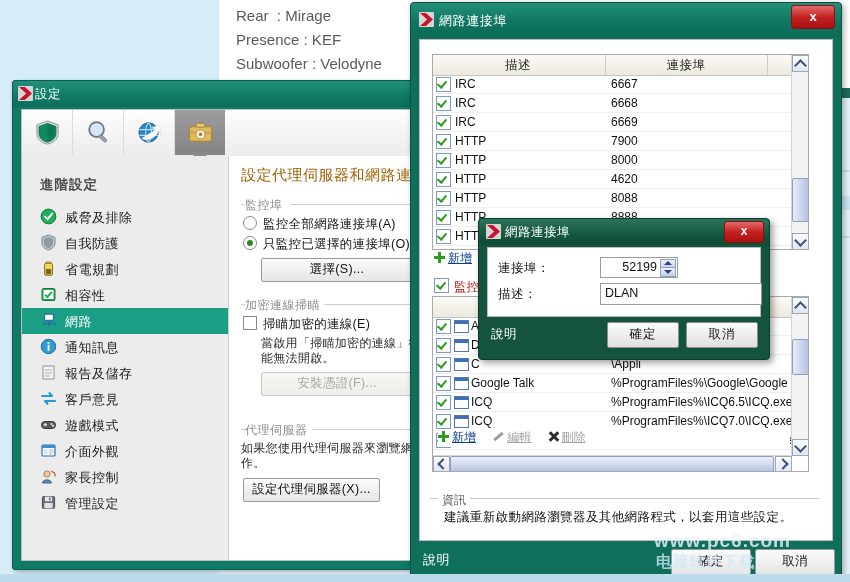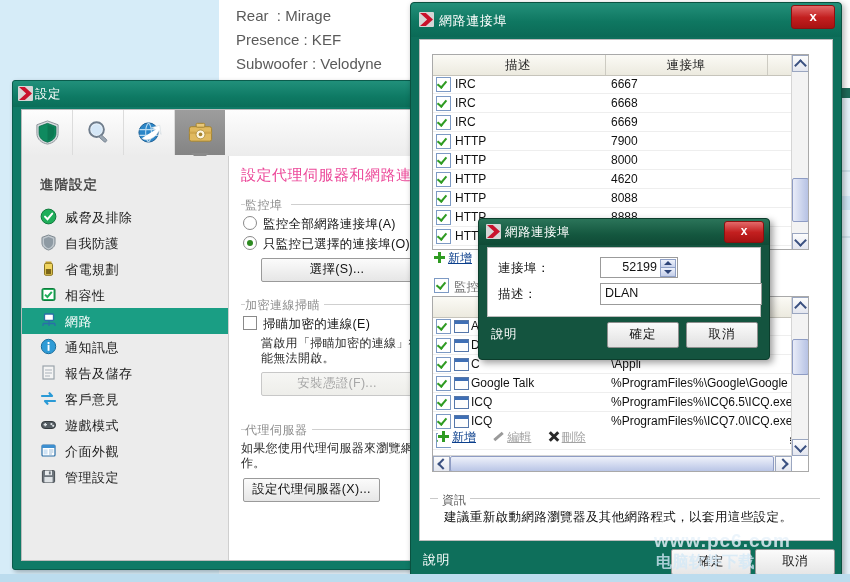--- a/index.html
+++ b/index.html
@@ -45,21 +45,21 @@
   #content-split{position:absolute;left:0;top:46px;width:394px;height:404px;}
   #sidebar{position:absolute;left:0;top:0;width:206px;height:404px;background:#ececec;border-right:1px solid #cfcfcf;}
   #sidebar-head{position:absolute;left:18px;top:20px;color:#4b4b4b;font-size:13.5px;font-weight:bold;letter-spacing:1px;}
   #sidebar-list{position:absolute;left:0;top:48px;width:206px;}
   .side-item{position:relative;height:26px;line-height:26px;padding-left:18px;color:#1b1b1b;font-size:13px;cursor:default;white-space:nowrap;}
   .side-item.sel{background:#1a9e84;color:#ffffff;}
   .side-ico{display:inline-block;width:17px;height:17px;margin-right:8px;vertical-align:-4px;position:relative;}
   .side-label{vertical-align:middle;letter-spacing:.5px;}
 
   #settings-main{position:absolute;left:207px;top:0;width:187px;height:404px;background:#ffffff;overflow:hidden;}
-  #main-title{position:absolute;left:12px;top:10px;color:#ec4899;font-size:15px;white-space:nowrap;letter-spacing:.5px;}
+  #main-title{position:absolute;left:12px;top:10px;color:#a16207;font-size:15px;white-space:nowrap;letter-spacing:.5px;}
   .grp-cap{position:absolute;color:#8c8c8c;font-size:12px;background:#ffffff;padding-right:4px;z-index:2;white-space:nowrap;letter-spacing:.5px;}
   .grp-line{position:absolute;height:1px;background:#cfcfcf;}
   .radio-row,.check-row{position:absolute;white-space:nowrap;font-size:12.5px;color:#141414;letter-spacing:.3px;}
   .radio{display:inline-block;width:12px;height:12px;border:1px solid #8a8a8a;border-radius:50%;background:#fff;vertical-align:-2px;margin-right:6px;position:relative;}
   .radio.on::after{content:"";position:absolute;left:3px;top:3px;width:6px;height:6px;border-radius:50%;background:#2c8a20;}
   .cbx{display:inline-block;width:12px;height:12px;border:1px solid #8a8a8a;background:#fff;vertical-align:-2px;margin-right:6px;}
   .btn{position:absolute;background:linear-gradient(180deg,#fbfbfb 0%,#e6e6e6 100%);border:1px solid #9a9a9a;border-radius:2px;font-size:12.5px;color:#111;text-align:center;cursor:default;letter-spacing:.3px;}
   .btn.disabled{color:#a7a7a7;border-color:#c8c8c8;background:linear-gradient(180deg,#f6f6f4 0%,#eeeeea 100%);}
   .note{position:absolute;color:#2a2a2a;font-size:12px;line-height:15px;letter-spacing:.3px;}
 
@@ -136,21 +136,21 @@
   #desc-val{position:absolute;left:4px;top:2px;font-size:12.5px;color:#111;}
   #modal-help{position:absolute;left:12px;top:107px;color:#fff;font-size:12.5px;letter-spacing:.5px;}
   .mbtn{position:absolute;top:103px;width:70px;height:24px;background:linear-gradient(180deg,#fbfbfb 0%,#e0e0e0 100%);border:1px solid #8f8f8f;border-radius:2px;font-size:12.5px;color:#111;text-align:center;line-height:23px;cursor:default;letter-spacing:1px;}
 
   
   #info-box{position:absolute;left:10px;top:452px;width:390px;height:42px;}
   #info-line{position:absolute;left:0;top:6px;width:390px;height:1px;background:#c9c9c9;}
   #info-cap{position:absolute;left:8px;top:0;background:#fff;padding:0 4px;color:#5e5e5e;font-size:12px;}
   #info-text{position:absolute;left:14px;top:17px;color:#111;font-size:12.5px;letter-spacing:.4px;}
 
-  .mon-row{position:absolute;font-size:12.5px;color:#737373;white-space:nowrap;}
+  .mon-row{position:absolute;font-size:12.5px;color:#b91c1c;white-space:nowrap;}
   .mon-cbx{display:inline-block;width:13px;height:13px;border:1px solid #7d9ac4;background:#fff;vertical-align:-2px;margin-right:5px;position:relative;}
   .mon-cbx::after{content:"";position:absolute;left:3px;top:1px;width:4px;height:7px;border:solid #2f9b22;border-width:0 2px 2px 0;transform:rotate(40deg);}
 
   
   #watermark{position:absolute;left:650px;top:528px;width:200px;height:50px;pointer-events:none;}
   #wm1{position:absolute;left:4px;top:2px;font-size:19px;font-weight:bold;color:rgba(230,242,250,.82);letter-spacing:1px;font-family:"Liberation Sans",sans-serif;}
   #wm2{position:absolute;left:6px;top:24px;font-size:16px;font-weight:bold;color:rgba(210,232,246,.78);letter-spacing:.5px;}
 
   #taskbar{position:absolute;left:0;top:574px;width:850px;height:8px;background:#bcdcee;}
 </style>
@@ -309,20 +309,29 @@
               <span class="side-ico">
                 <svg viewBox="0 0 17 17">
                     <rect x="2" y="3" width="13" height="11" rx="1" fill="#fff" stroke="#2a6fa8" stroke-width="1.2"></rect>
                     <rect x="2" y="3" width="13" height="3" fill="#3d8fd0"></rect>
                     <rect x="3.6" y="7.4" width="4" height="5" fill="#cfe3f5"></rect>
                     <path d="M9 8 H13.4 M9 10 H13.4 M9 12 H12" stroke="#9dbdd8" stroke-width="1"></path>
                   </svg>
               </span><span class="side-label">介面外觀</span>
             </div>
 
+            <div class="side-item">
+              <span class="side-ico">
+                <svg viewBox="0 0 17 17">
+                    <circle cx="7" cy="6" r="3.1" fill="#f0c89a" stroke="#a9793f" stroke-width=".9"></circle>
+                    <path d="M2.4 15 C2.8 10.8 11 10.8 11.6 15 Z" fill="#5d87b5" stroke="#3d5f86" stroke-width=".9"></path>
+                    <path d="M11 3.5 A4 4 0 0 1 15 8.5" stroke="#a9793f" stroke-width="1.4" fill="none"></path>
+                  </svg>
+              </span><span class="side-label">家長控制</span>
+            </div>
 
             <div class="side-item">
               <span class="side-ico">
                 <svg viewBox="0 0 17 17">
                     <rect x="2.4" y="2.6" width="12.2" height="11.8" rx="1" fill="#6d757c" stroke="#474d52" stroke-width="1"></rect>
                     <rect x="5" y="2.6" width="7" height="4.6" fill="#e8ebed"></rect>
                     <rect x="8.9" y="3.4" width="1.8" height="3" fill="#6d757c"></rect>
                     <rect x="4.4" y="9" width="8.2" height="5.4" fill="#dfe3e6"></rect>
                   </svg>
               </span><span class="side-label">管理設定</span>

